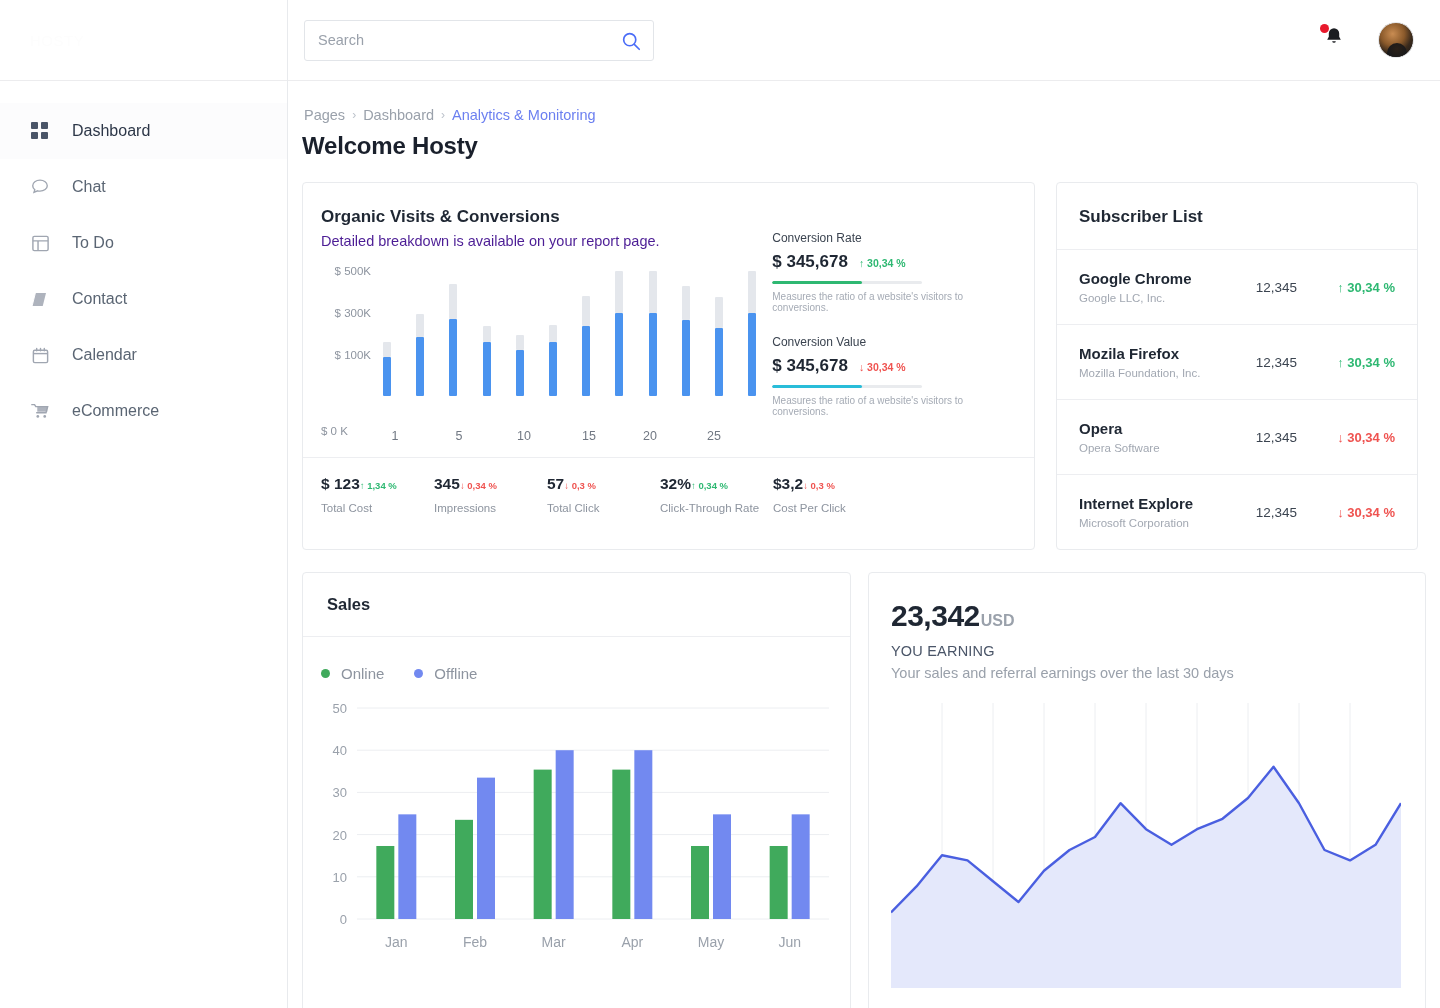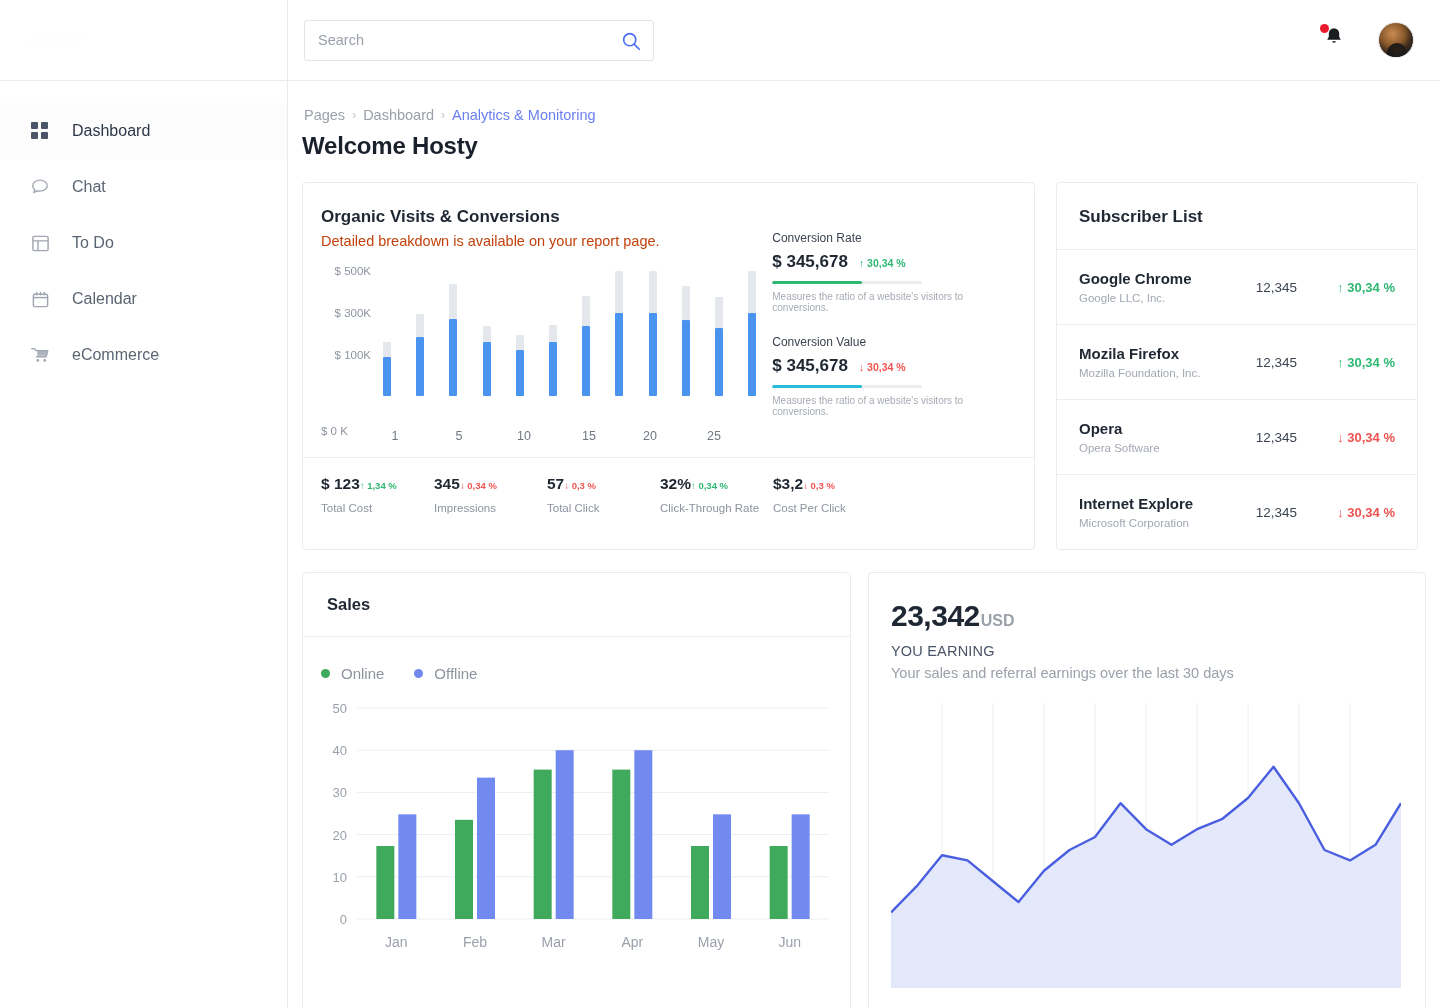--- a/index.html
+++ b/index.html
@@ -91,21 +91,21 @@
   .page-title { font-size: 24px; font-weight: bold; color: #1a202c; margin-top: 9px; letter-spacing: -.2px; }
 
   .grid-top { display: flex; gap: 21px; margin-top: 22px; }
   .card { background: #fff; border: 1px solid #e9ebee; border-radius: 4px; }
 
   
   .organic { width: 733px; }
   .organic-body { display: flex; padding: 24px 20px 8px 18px; }
   .organic-left { width: 460px; }
   .organic-title { font-size: 17px; font-weight: bold; color: #1f2733; }
-  .organic-sub { font-size: 14.5px; color: #c2410c; margin-top: 6px; }
+  .organic-sub { font-size: 14.5px; color: #4c1d95; margin-top: 6px; }
   .bar-chart { margin-top: 22px; display: flex; height: 152px; }
   .y-axis { width: 56px; height: 125px; position: relative; }
   .y-lbl { position: absolute; right: 6px; font-size: 11.5px; color: #8d949f; white-space: nowrap; }
   .plot { flex: 1; position: relative; height: 125px; display: flex; align-items: flex-end; justify-content: space-between; padding: 0 6px; }
   .bar-col { width: 8px; position: relative; height: 100%; display: flex; flex-direction: column; justify-content: flex-end; }
   .bar-gray { width: 8px; background: #e4e7ec; border-radius: 1px; }
   .bar-blue { width: 8px; background: #4a93ef; border-radius: 1px; }
   .x-axis { display: flex; height: 26px; padding: 0 6px; margin-left: 56px; position: relative; }
   .x-lbl { position: absolute; font-size: 12.5px; color: #717883; transform: translateX(-50%); top: 6px; }
   .zero-lbl { position: absolute; left: 0; top: 2px; font-size: 11.5px; color: #8d949f; }
@@ -209,20 +209,29 @@
       <div class="nav-item">
         <span class="nav-icon">
           <svg width="19" height="19" viewBox="0 0 20 20" fill="none" stroke="currentColor" stroke-width="1.5">
               <rect x="2" y="2.5" width="16" height="15" rx="1.5"></rect>
               <path d="M2 7.2h16M7.4 7.2v10.3"></path>
             </svg>
         </span>
         <span class="nav-label">To Do</span>
       </div>
 
+      <div class="nav-item">
+        <span class="nav-icon">
+          <svg width="19" height="19" viewBox="0 0 20 20">
+              <path d="M4.6 3.2h11.2l-3.4 13.6H1.2z" fill="currentColor" opacity=".85"></path>
+              <path d="M4.6 3.2 1.2 16.8" stroke="#fff" stroke-width="1" fill="none"></path>
+            </svg>
+        </span>
+        <span class="nav-label">Contact</span>
+      </div>
 
       <div class="nav-item">
         <span class="nav-icon">
           <svg width="19" height="19" viewBox="0 0 20 20" fill="none" stroke="currentColor" stroke-width="1.5">
               <rect x="2.5" y="4.5" width="15" height="13" rx="1.5"></rect>
               <path d="M2.5 8h15"></path>
               <path d="M6 2.6v2.4M10 2.6v2.4M14 2.6v2.4" stroke-linecap="round"></path>
             </svg>
         </span>
         <span class="nav-label">Calendar</span>

